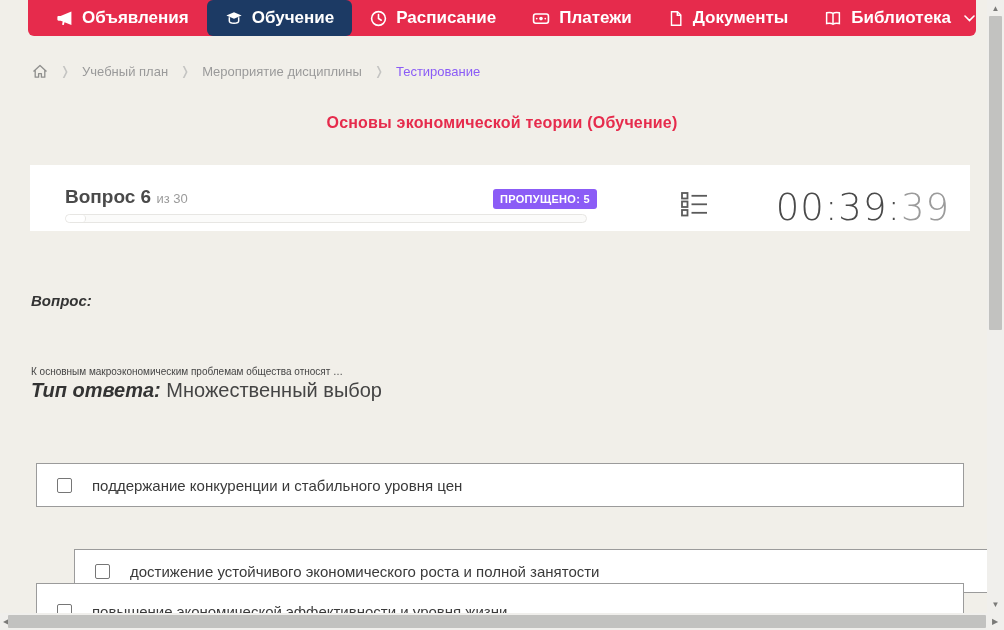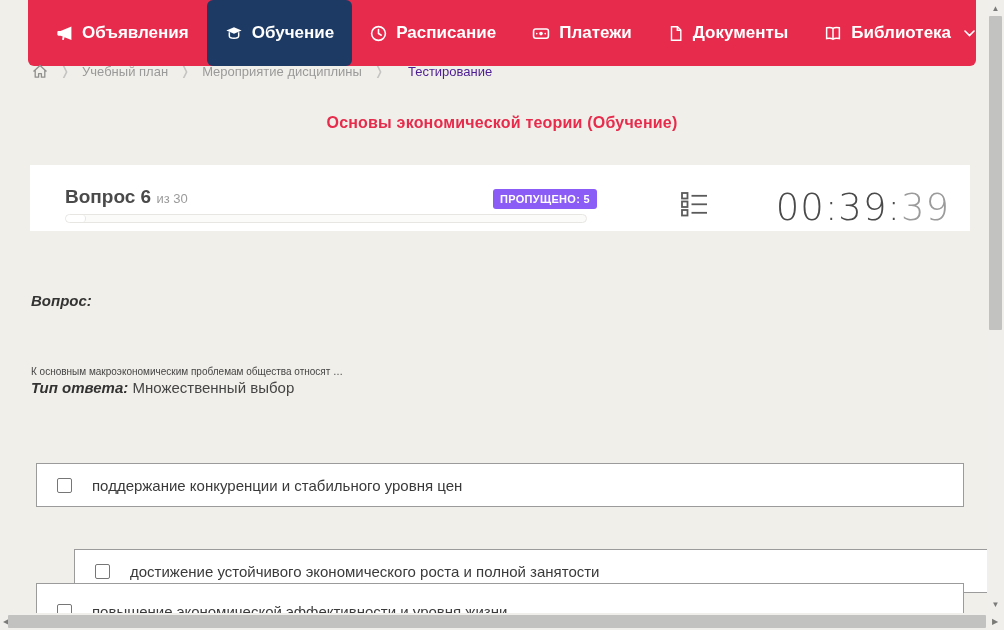--- a/index.html
+++ b/index.html
@@ -6,21 +6,21 @@
   html, body { width: 1004px; height: 630px; overflow: hidden; }
   body {
     position: relative;
     background: #f1efe9;
     font-family: "Liberation Sans", sans-serif;
     color: #3f3f3f;
   }
 
   
   .navbar {
-    position: absolute; left: 28px; top: 0; width: 948px; height: 66px;
+    position: absolute; left: 28px; top: 0; width: 948px; height: 36px;
     background: #e62b4c;
     border-radius: 0 0 6px 6px;
     display: flex; align-items: stretch; justify-content: space-between;
     padding: 0 10px;
   }
   .nav-item {
     display: flex; align-items: center; gap: 9px;
     padding: 0 18px; color: #ffffff;
     font-size: 17px; font-weight: bold;
     border-radius: 6px; cursor: pointer; white-space: nowrap;
@@ -31,21 +31,21 @@
   .chev { margin-left: 4px; display: inline-flex; }
 
   
   .breadcrumb {
     position: absolute; left: 32px; top: 63px;
     display: flex; align-items: center; gap: 12px;
     font-size: 13px; color: #9a9a9a;
   }
   .crumb { cursor: pointer; }
   .crumb-sep { color: #c4c4c2; font-size: 12px; }
-  .crumb-current { color: #4c1d95; margin-left: 12px; }
+  .crumb-current { color: #8b5cf6; }
   .home-ic svg { display: block; margin-top: 1px; }
 
   
   .page-title {
     position: absolute; left: 28px; top: 114px; width: 948px;
     text-align: center; color: #e62b4c;
     font-size: 16px; font-weight: bold; letter-spacing: 0.2px;
   }
 
   
@@ -88,21 +88,21 @@
   .q-label {
     position: absolute; left: 31px; top: 292px;
     font-size: 15px; font-weight: bold; font-style: italic; color: #333;
   }
   .q-text {
     position: absolute; left: 31px; top: 318px; width: 900px;
     font-size: 10px; color: #454545; margin-top: 48px;
   }
   .q-type-line {
     position: absolute; left: 31px; top: 379px;
-    font-size: 15px; color: #454545;
+    font-size: 20px; color: #454545;
   }
   .q-type-label { font-weight: bold; font-style: italic; color: #333; }
 
   
   .option {
     position: absolute; left: 36px; width: 928px; height: 44px;
     background: #ffffff; border: 1px solid #9b9b9b;
     display: flex; align-items: center; gap: 20px; padding: 0 20px;
     font-size: 15px; color: #3a3a3a; cursor: pointer;
   }

